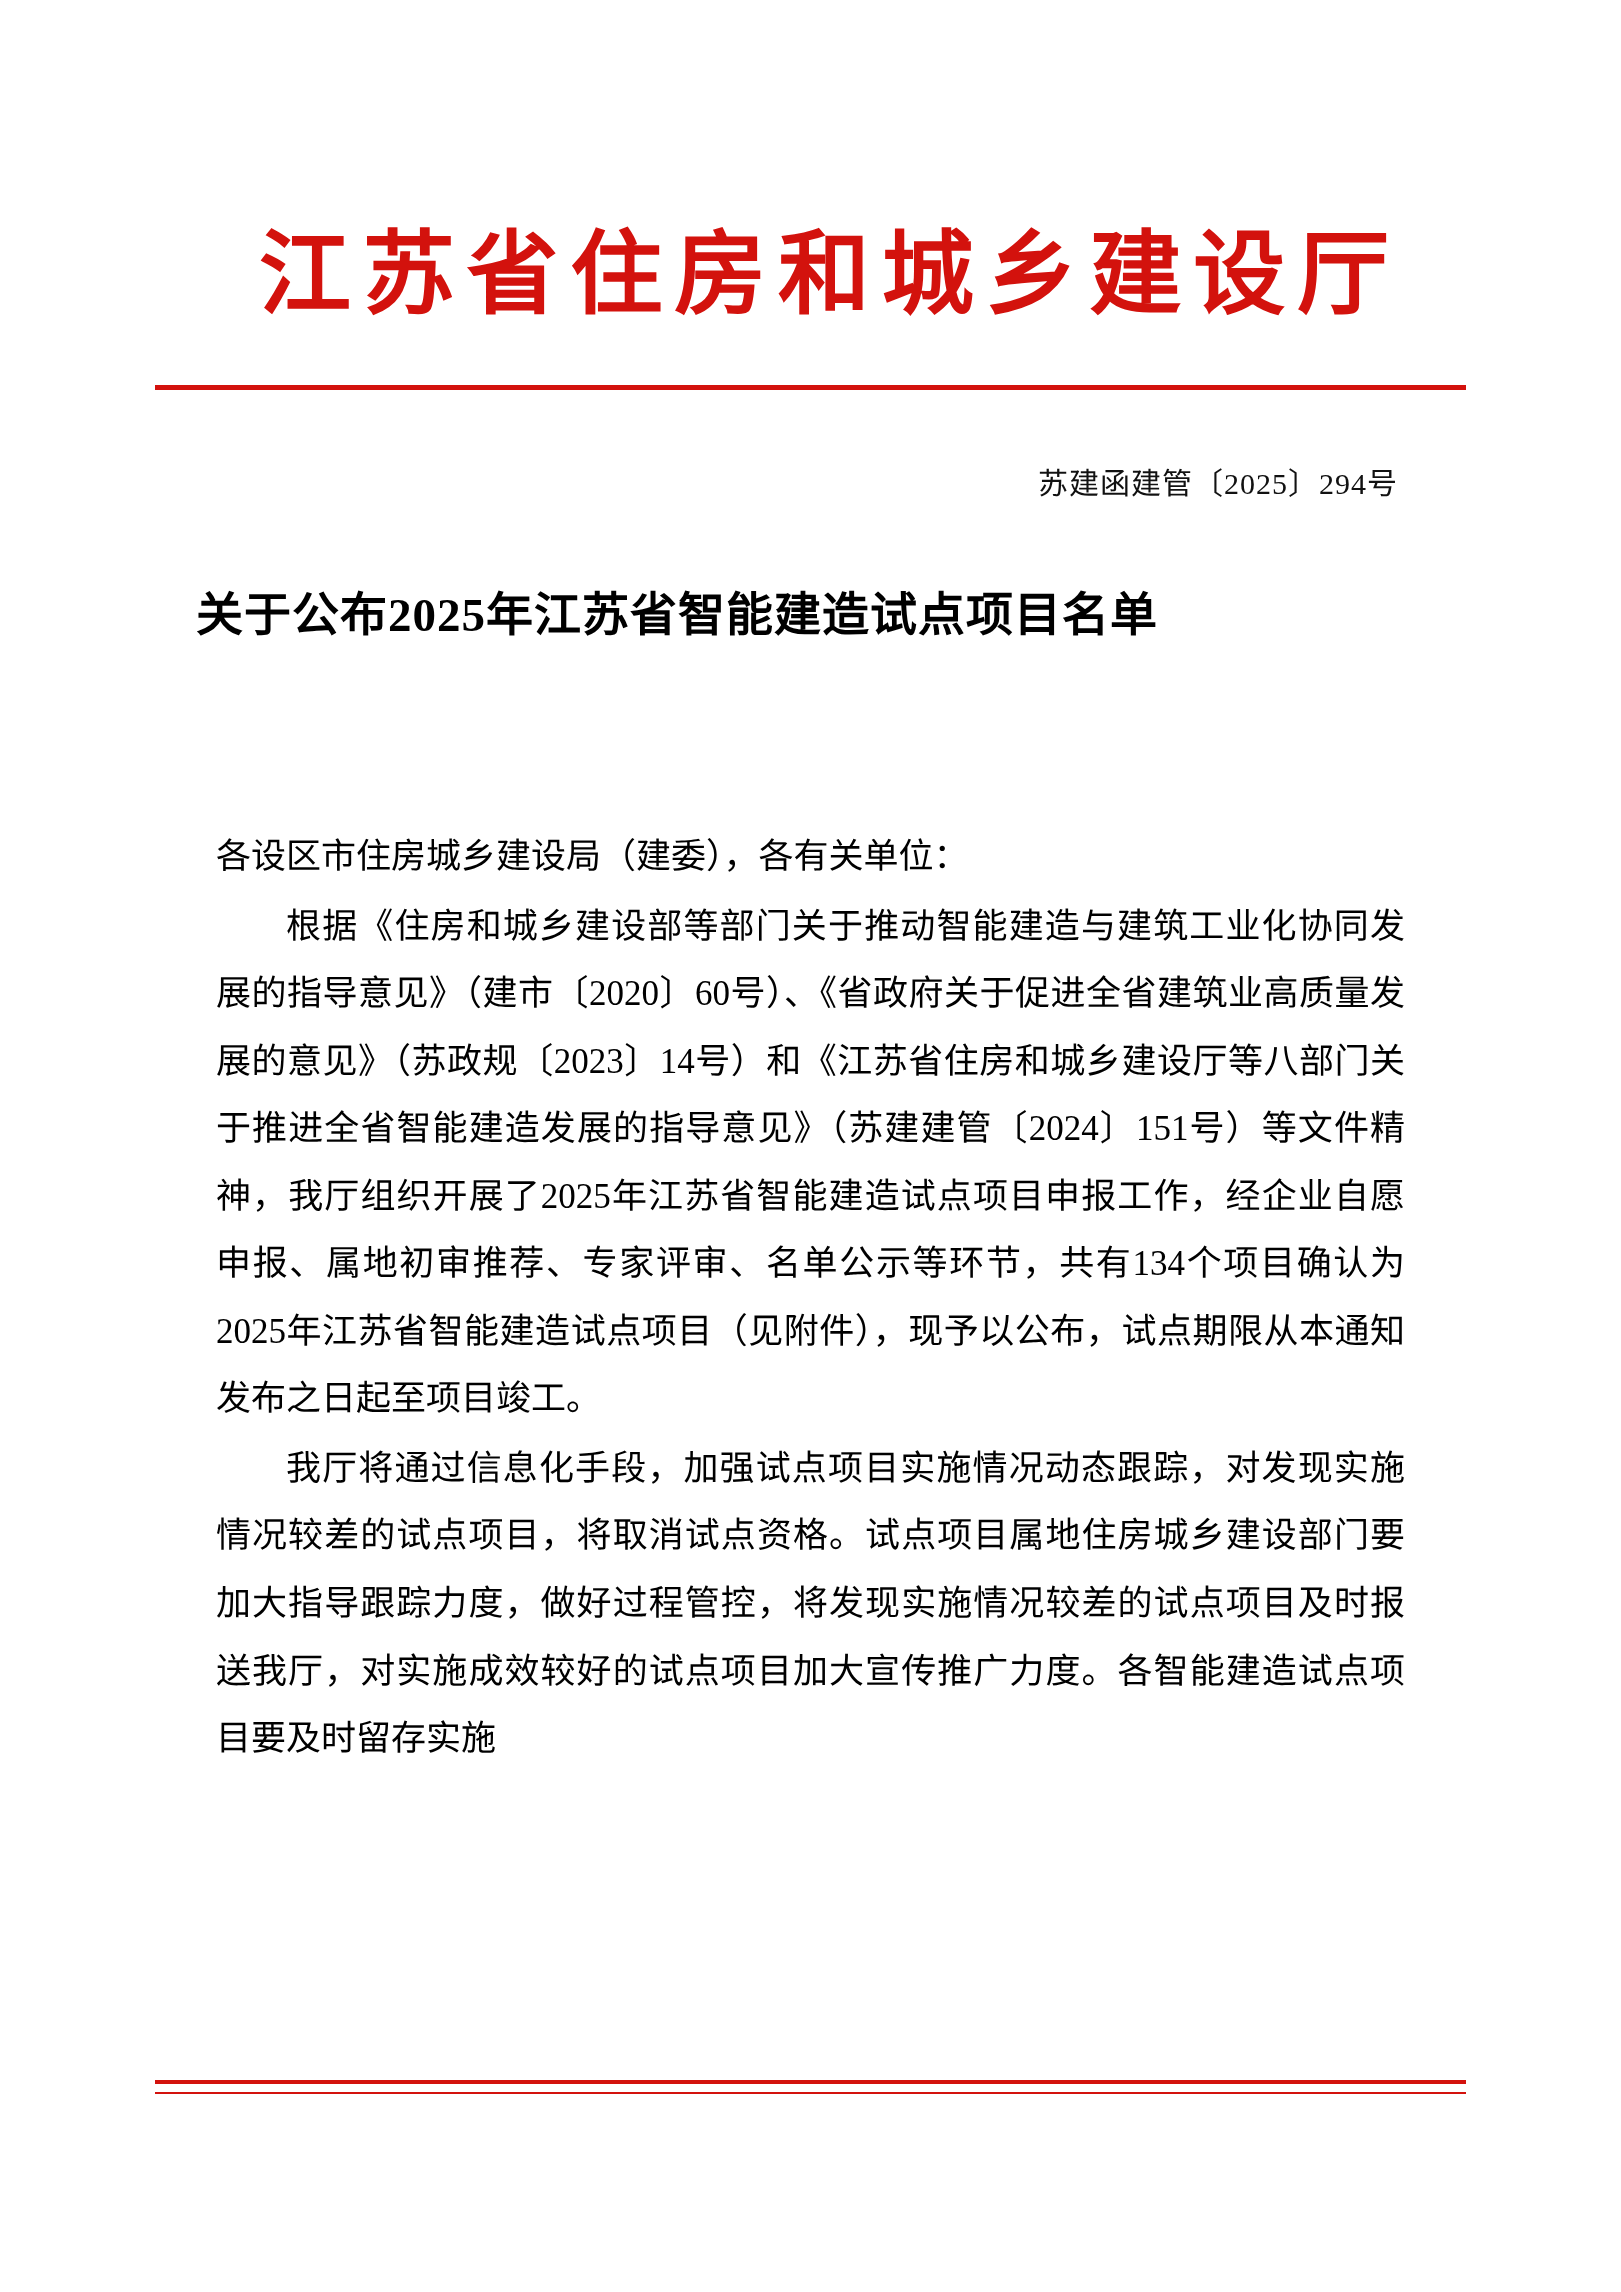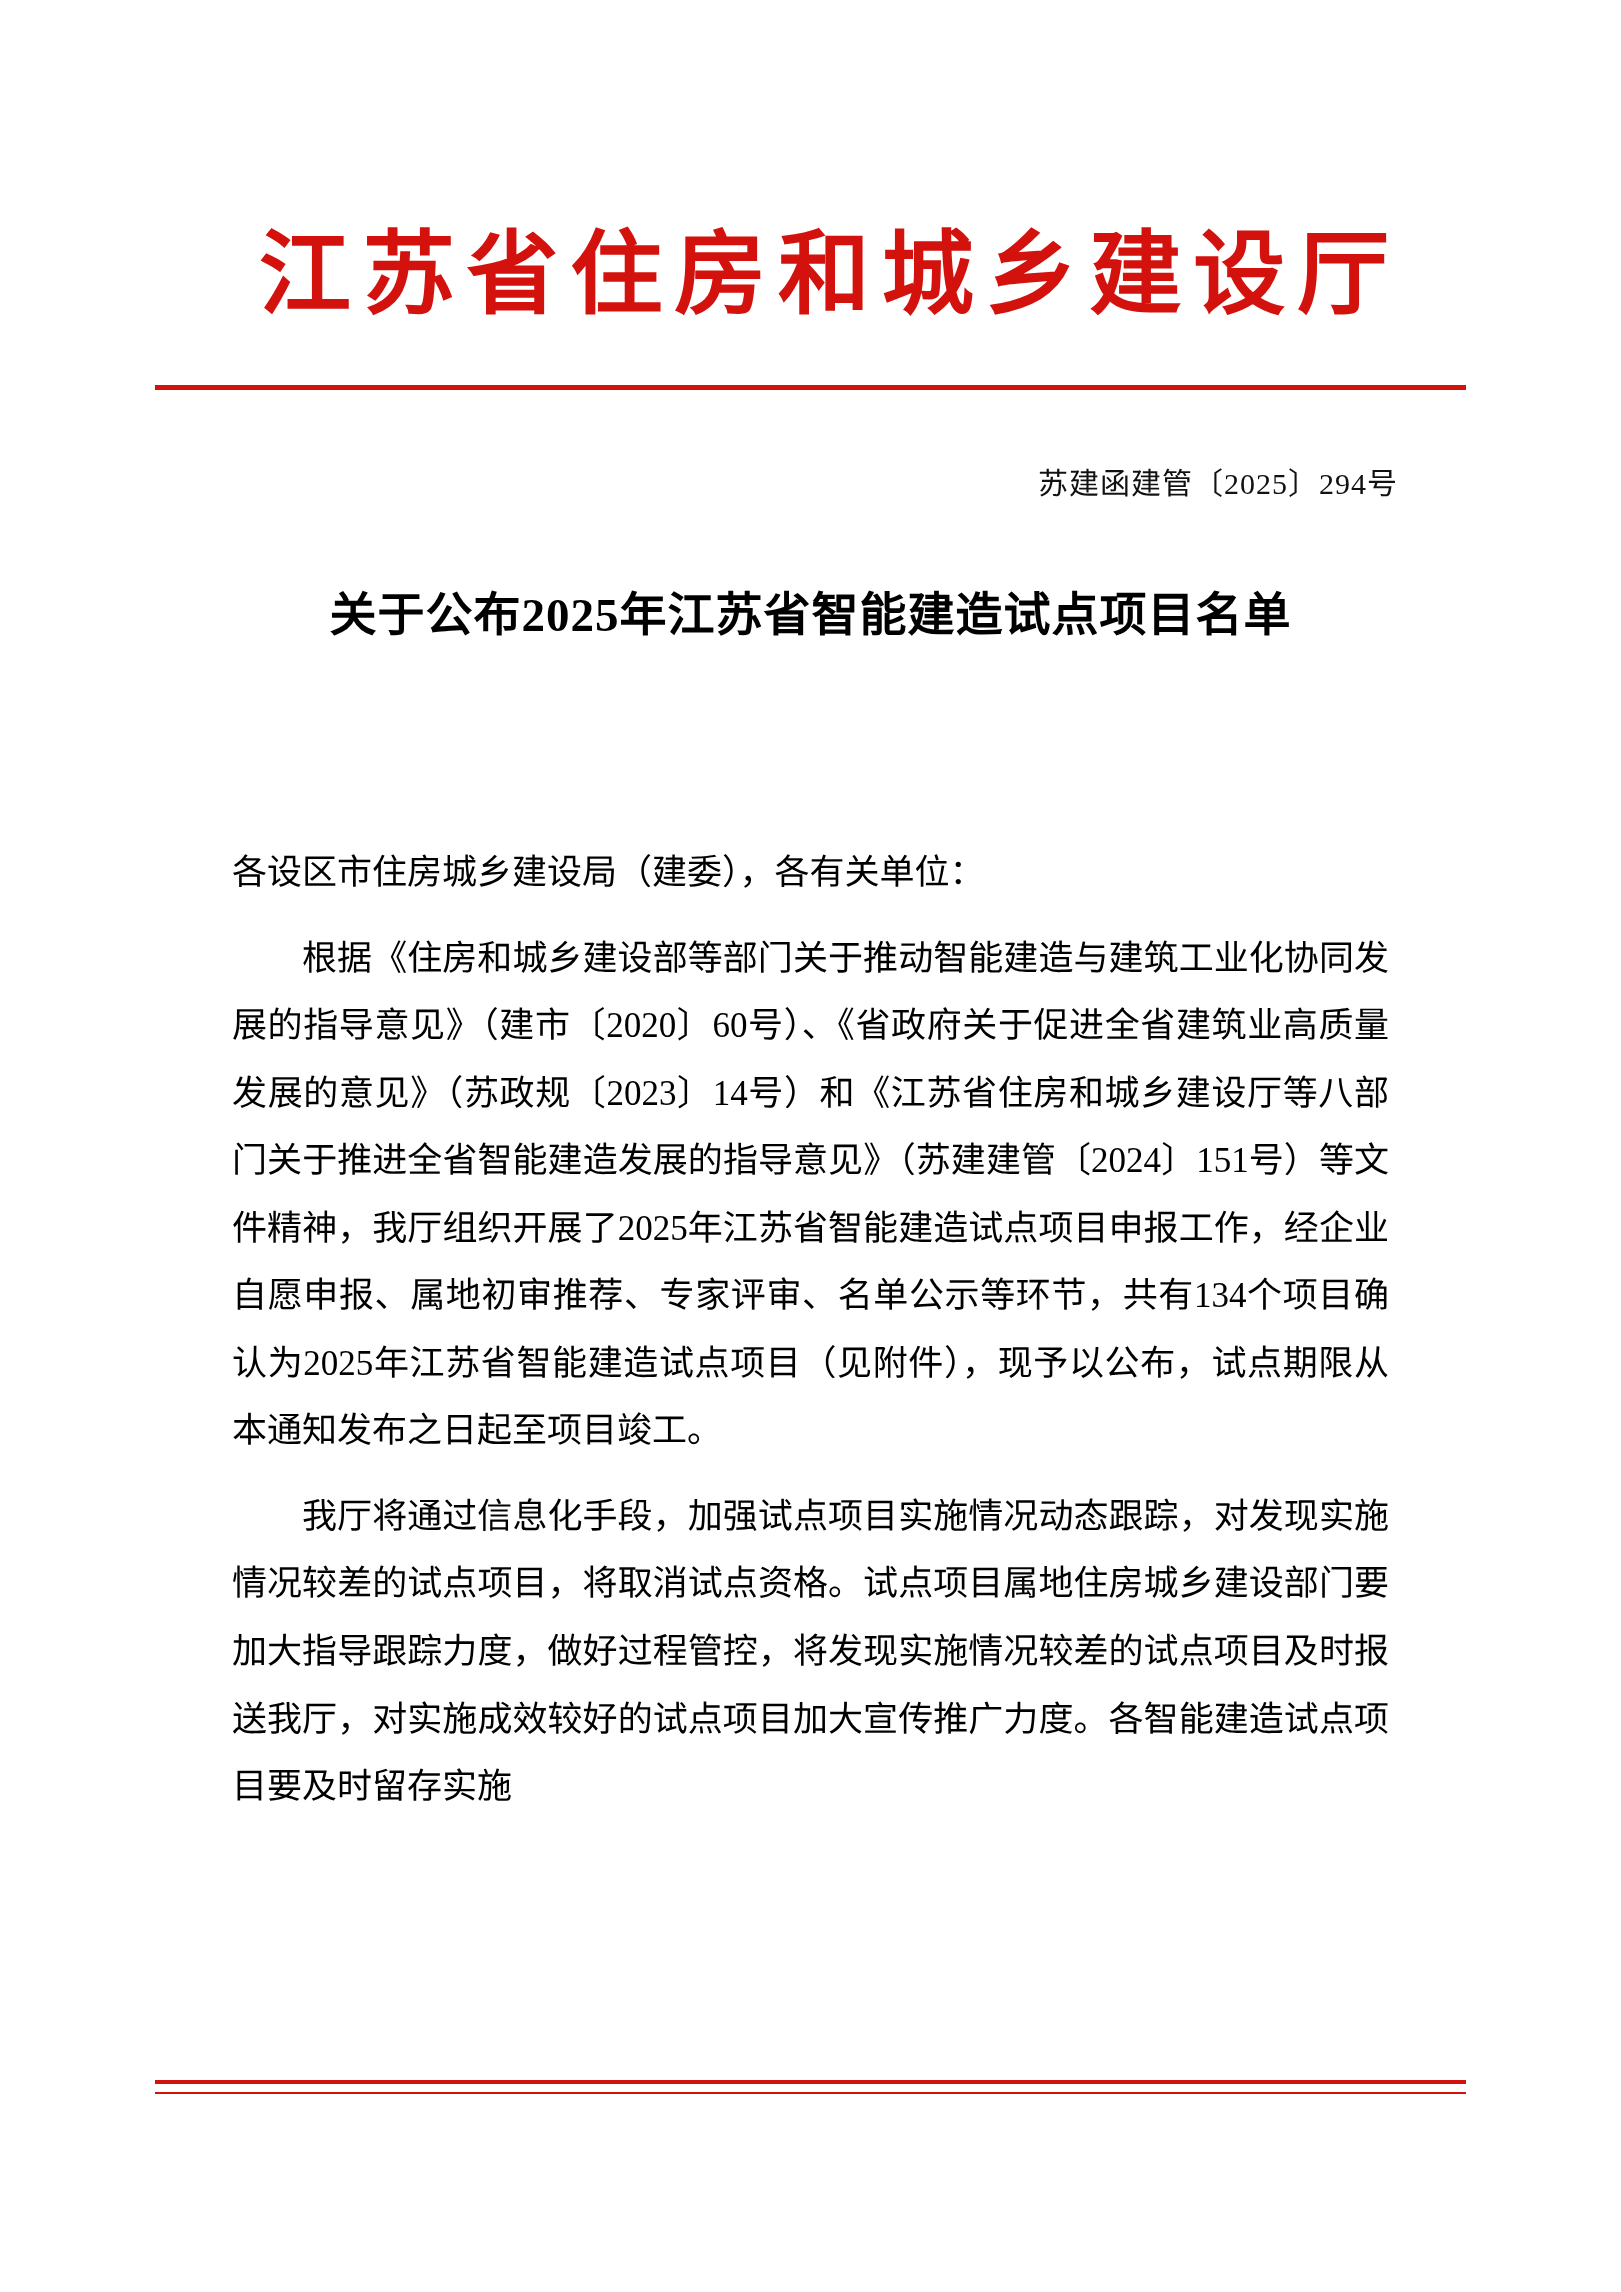--- a/index.html
+++ b/index.html
@@ -65,42 +65,41 @@
     white-space: nowrap;
     margin-left: 13px;
   }
 
   
   .doc-title {
     position: absolute;
     left: 196px;
     right: 196px;
     top: 582px;
-    text-align: center;
     font-weight: bold;
     font-size: 47px;
     line-height: 1.42;
     color: #000;
     letter-spacing: 1px;
   }
 
   
   .body-block {
     position: absolute;
     left: 214px;
     right: 214px;
     top: 821px;
     font-size: 35px;
     line-height: 1.93;
     color: #000;
     text-align: justify;
     text-justify: inter-ideograph;
   }
   .body-block p {
-    margin: 18px;
+    margin: 2px;
     font-family: Liberation Serif, serif;
   }
   .p-indent {
     text-indent: 2em;
   }
 
   
   .bottom-rule-1 {
     position: absolute;
     left: 155px;

